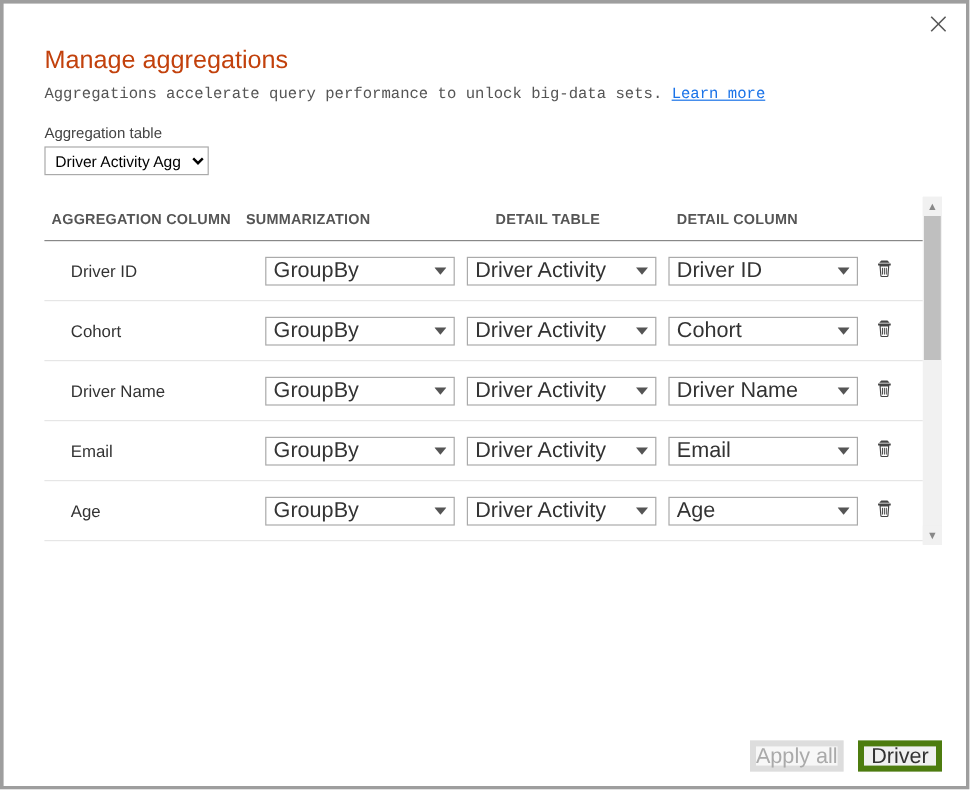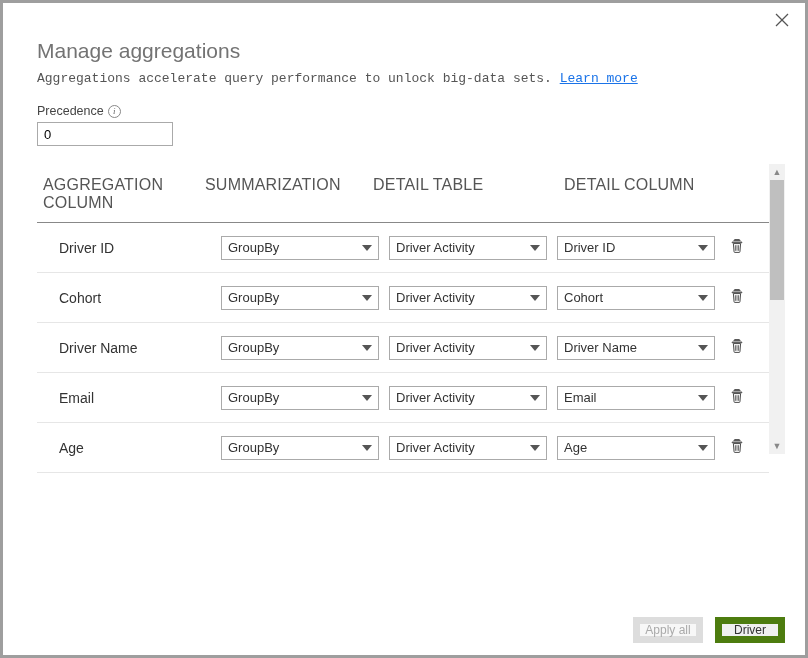--- a/index.html
+++ b/index.html
@@ -23,21 +23,21 @@
     right: 16px;
     width: 14px;
     height: 14px;
     cursor: pointer;
     color: #555;
   }
   .close-x svg { display: block; }
   h1.title {
     font-size: 21px;
     font-weight: 400;
-    color: #737373;
+    color: #c2410c;
     margin: 26px 0 8px 0;
   }
   .desc {
     font-size: 13px;
     color: #555;
     margin: 0 0 18px 0;
     font-family: Liberation Mono, monospace;
   }
   .desc a { color: #1a73e8; text-decoration: underline; cursor: pointer; }
   .form-row { display: flex; gap: 20px; margin-bottom: 18px; }
@@ -110,28 +110,28 @@
     background: #bfbfbf;
     border-radius: 0;
   }
 
   .header-row {
     display: flex;
     padding: 12px 0 10px 0;
     border-bottom: 1px solid #888;
   }
   .header-row > div {
-    font-size: 16px;
-    font-weight: 400;
+    font-size: 12px;
+    font-weight: 700;
     color: #555;
     letter-spacing: 0.2px;
   }
   .col-agg    { width: 168px; padding-left: 6px; }
   .col-summ   { width: 168px; }
-  .col-detail { width: 167px; }
+  .col-detail { width: 167px; text-align: center; }
   .col-detcol { width: 168px; margin-left: 24px; }
   .col-del    { width: 28px; display:flex; align-items:center; justify-content:center; }
 
   .data-row {
     display: flex;
     align-items: center;
     height: 50px;
     border-bottom: 1px solid #e6e6e6;
     justify-content: center;
   }
@@ -144,21 +144,21 @@
   .cell-dd {
     width: 158px;
     height: 24px;
     border: 1px solid #aaa;
     background: #fff;
     margin-right: 10px;
     display: flex;
     align-items: center;
     justify-content: space-between;
     padding: 0 6px;
-    font-size: 13px;
+    font-size: 18px;
     color: #333;
     cursor: pointer;
   }
   .cell-dd .caret {
     width: 10px; height: 10px;
     color: #555;
   }
   .trash {
     width: 20px; height: 20px;
     cursor: pointer;
@@ -168,23 +168,23 @@
   .footer {
     position: absolute;
     bottom: 12px;
     right: 20px;
     display: flex;
     gap: 12px;
   }
   .btn {
     min-width: 70px;
     height: 26px;
-    border: 7px solid #4d7c0f;
+    border: 5px solid #4d7c0f;
     background: #f0f0f0;
-    font-size: 12px;
+    font-size: 18px;
     color: #333;
     display: flex;
     align-items: center;
     justify-content: center;
     cursor: pointer;
   }
   .btn.disabled { color: #aaa; border-color: #ddd; background: #f7f7f7; cursor: default; }
 </style>
 </head>
 <body>
@@ -200,25 +200,24 @@
 
   <h1 class="title">Manage aggregations</h1>
 
   <p class="desc">
     <span>Aggregations accelerate query performance to unlock big-data sets.</span>
     <a>Learn more</a>
   </p>
 
   <div class="form-row">
     <div class="form-group">
-      <span class="form-label">
-        <span>Precedence</span>
-        <span class="info-icon">i</span>
-      </span>
-      <input class="text-input" type="text" value="0" style="">
+      <span class="form-label">Aggregation table</span>
+      <select class="native-select">
+        <option>Driver Activity Agg</option>
+      </select>
     </div>
   </div>
 
   <div class="table-area">
     <div class="table-scroll">
 
       <div class="header-row">
         <div class="col-agg">AGGREGATION COLUMN</div>
         <div class="col-summ">SUMMARIZATION</div>
         <div class="col-detail">DETAIL TABLE</div>

